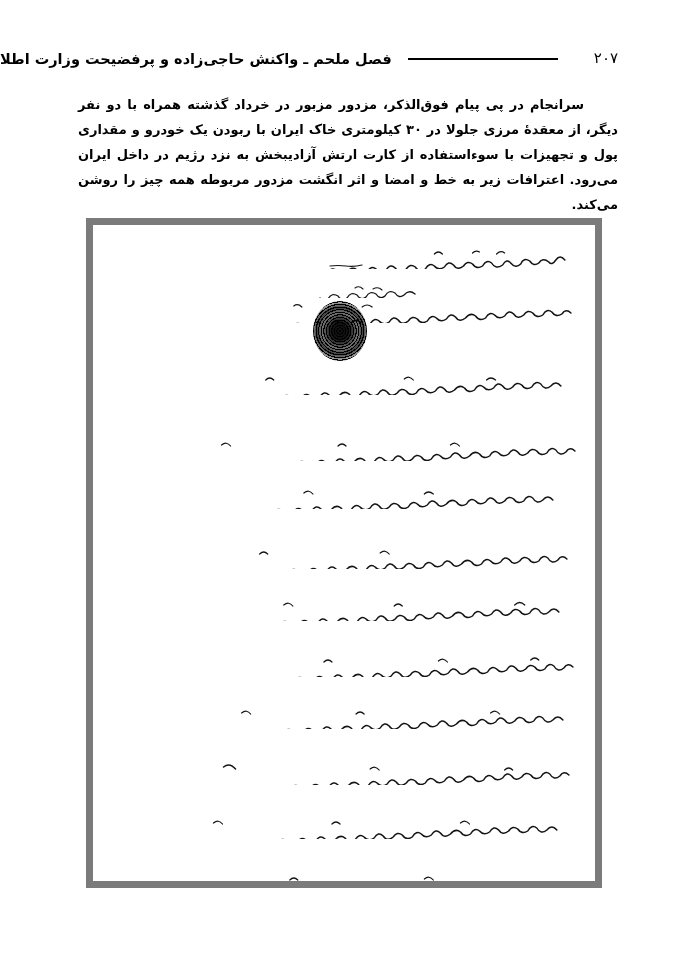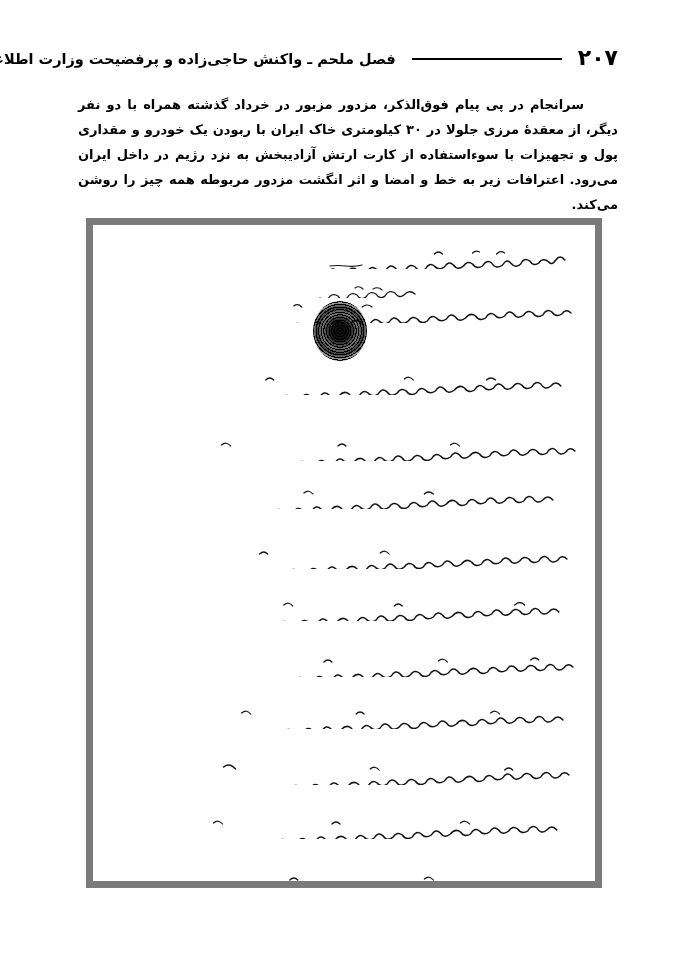--- a/index.html
+++ b/index.html
@@ -31,27 +31,28 @@
     top: 44px;
     left: 78px;
     right: 72px;
     height: 30px;
     display: flex;
     flex-direction: row;
     align-items: center;
     gap: 10px;
   }
   .page-number {
-    font-size: 22px;
-    font-weight: 700;
+    font-size: 15px;
+    font-weight: 400;
     letter-spacing: 0.5px;
     white-space: nowrap;
     line-height: 1;
     padding-bottom: 2px;
     font-family: "DejaVu Sans", "Liberation Sans", sans-serif;
+    margin-left: 20px;
   }
   .header-rule {
     flex: 0 0 150px;
     height: 2px;
     background: #000000;
     margin: 0 6px;
   }
   .header-title {
     flex: 1 1 auto;
     text-align: right;

